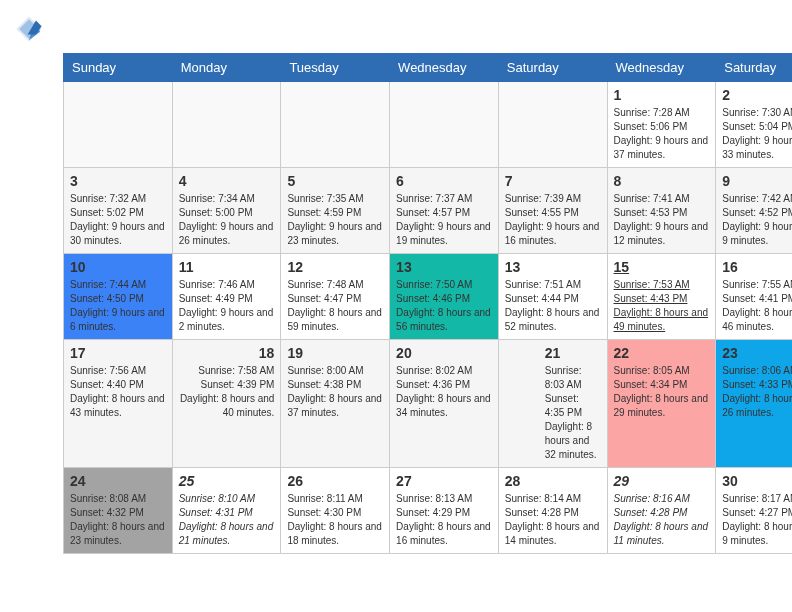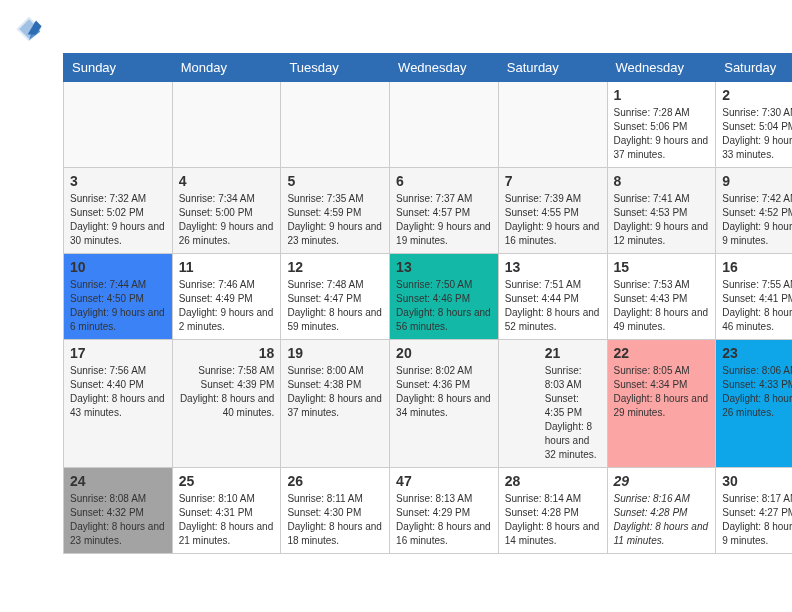--- a/index.html
+++ b/index.html
@@ -119,21 +119,21 @@
             <div class="day-info">Sunrise: 7:48 AM<br>Sunset: 4:47 PM<br>Daylight: 8 hours and 59 minutes.</div>
           </td>
           <td style="background: #14b8a6;">
             <span class="day-num">13</span>
             <div class="day-info">Sunrise: 7:50 AM<br>Sunset: 4:46 PM<br>Daylight: 8 hours and 56 minutes.</div>
           </td>
           <td style="background: rgb(255, 255, 255);">
             <span class="day-num">13</span>
             <div class="day-info">Sunrise: 7:51 AM<br>Sunset: 4:44 PM<br>Daylight: 8 hours and 52 minutes.</div>
           </td>
-          <td style="background: rgb(255, 255, 255);">
+          <td style="background: rgb(255, 255, 255); text-decoration: underline;">
             <span class="day-num">15</span>
             <div class="day-info">Sunrise: 7:53 AM<br>Sunset: 4:43 PM<br>Daylight: 8 hours and 49 minutes.</div>
           </td>
           <td style="background: rgb(255, 255, 255);">
             <span class="day-num">16</span>
             <div class="day-info">Sunrise: 7:55 AM<br>Sunset: 4:41 PM<br>Daylight: 8 hours and 46 minutes.</div>
           </td>
         </tr>
         <tr>
           <td class="shaded" style="background: rgb(245, 245, 245);">
@@ -163,30 +163,30 @@
           <td class="shaded" style="background: #0ea5e9;">
             <span class="day-num">23</span>
             <div class="day-info">Sunrise: 8:06 AM<br>Sunset: 4:33 PM<br>Daylight: 8 hours and 26 minutes.</div>
           </td>
         </tr>
         <tr>
           <td style="background: #a3a3a3;">
             <span class="day-num">24</span>
             <div class="day-info">Sunrise: 8:08 AM<br>Sunset: 4:32 PM<br>Daylight: 8 hours and 23 minutes.</div>
           </td>
-          <td style="background: rgb(255, 255, 255);">
+          <td style="background: rgb(255, 255, 255); font-style: italic;">
             <span class="day-num">25</span>
             <div class="day-info">Sunrise: 8:10 AM<br>Sunset: 4:31 PM<br>Daylight: 8 hours and 21 minutes.</div>
           </td>
           <td style="background: rgb(255, 255, 255);">
             <span class="day-num">26</span>
             <div class="day-info">Sunrise: 8:11 AM<br>Sunset: 4:30 PM<br>Daylight: 8 hours and 18 minutes.</div>
           </td>
           <td style="background: rgb(255, 255, 255);">
-            <span class="day-num">47</span>
+            <span class="day-num">27</span>
             <div class="day-info">Sunrise: 8:13 AM<br>Sunset: 4:29 PM<br>Daylight: 8 hours and 16 minutes.</div>
           </td>
           <td style="background: rgb(255, 255, 255);">
             <span class="day-num">28</span>
             <div class="day-info">Sunrise: 8:14 AM<br>Sunset: 4:28 PM<br>Daylight: 8 hours and 14 minutes.</div>
           </td>
           <td style="background: rgb(255, 255, 255); font-style: italic;">
             <span class="day-num">29</span>
             <div class="day-info">Sunrise: 8:16 AM<br>Sunset: 4:28 PM<br>Daylight: 8 hours and 11 minutes.</div>
           </td>

